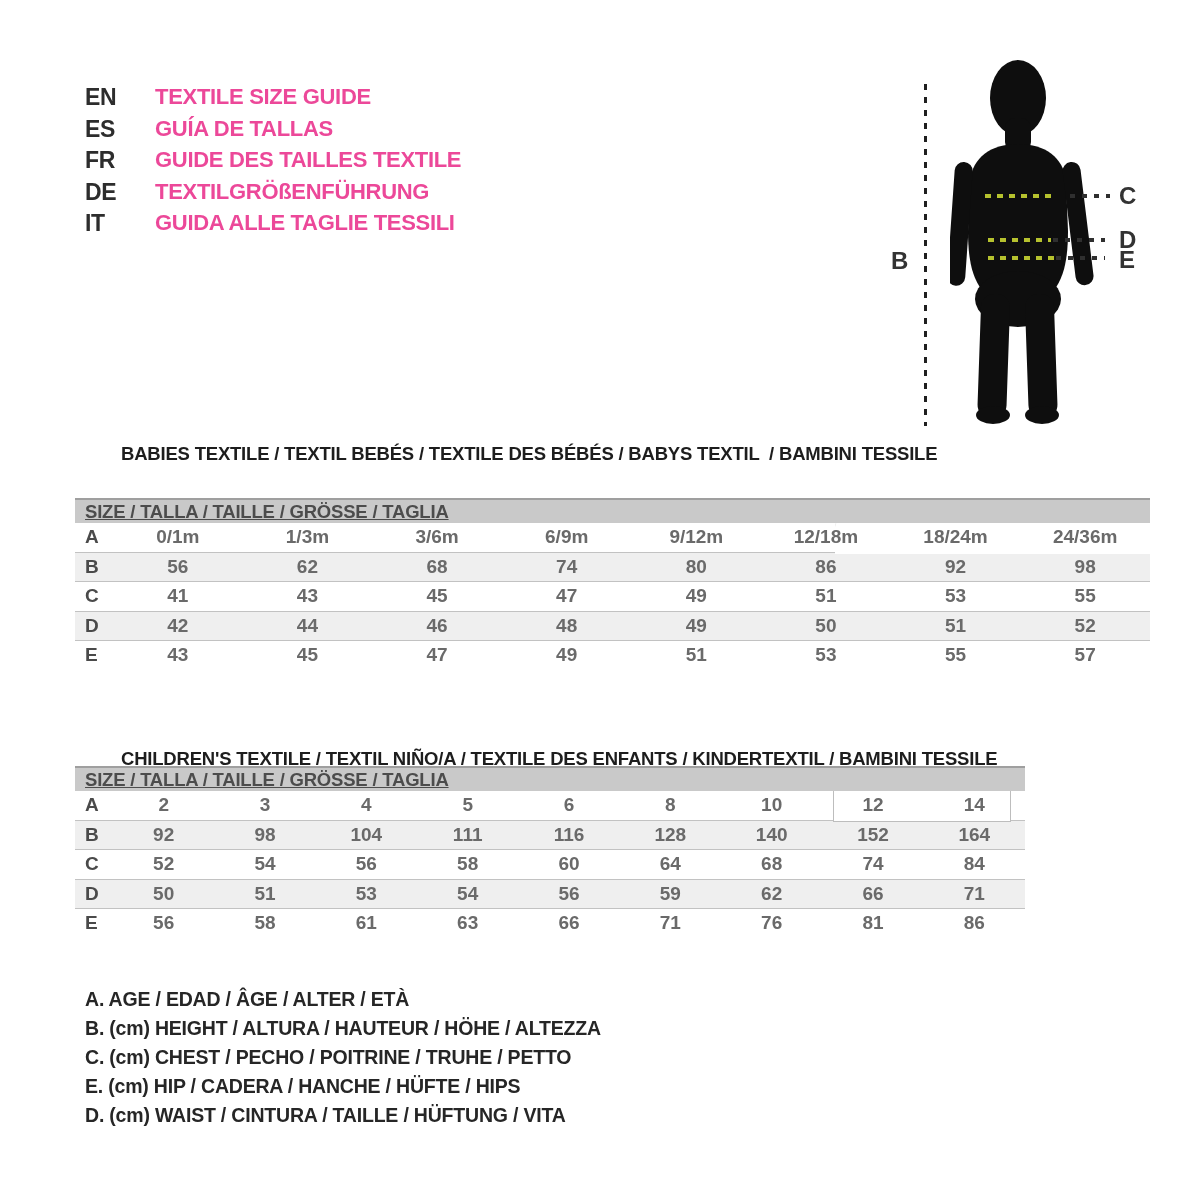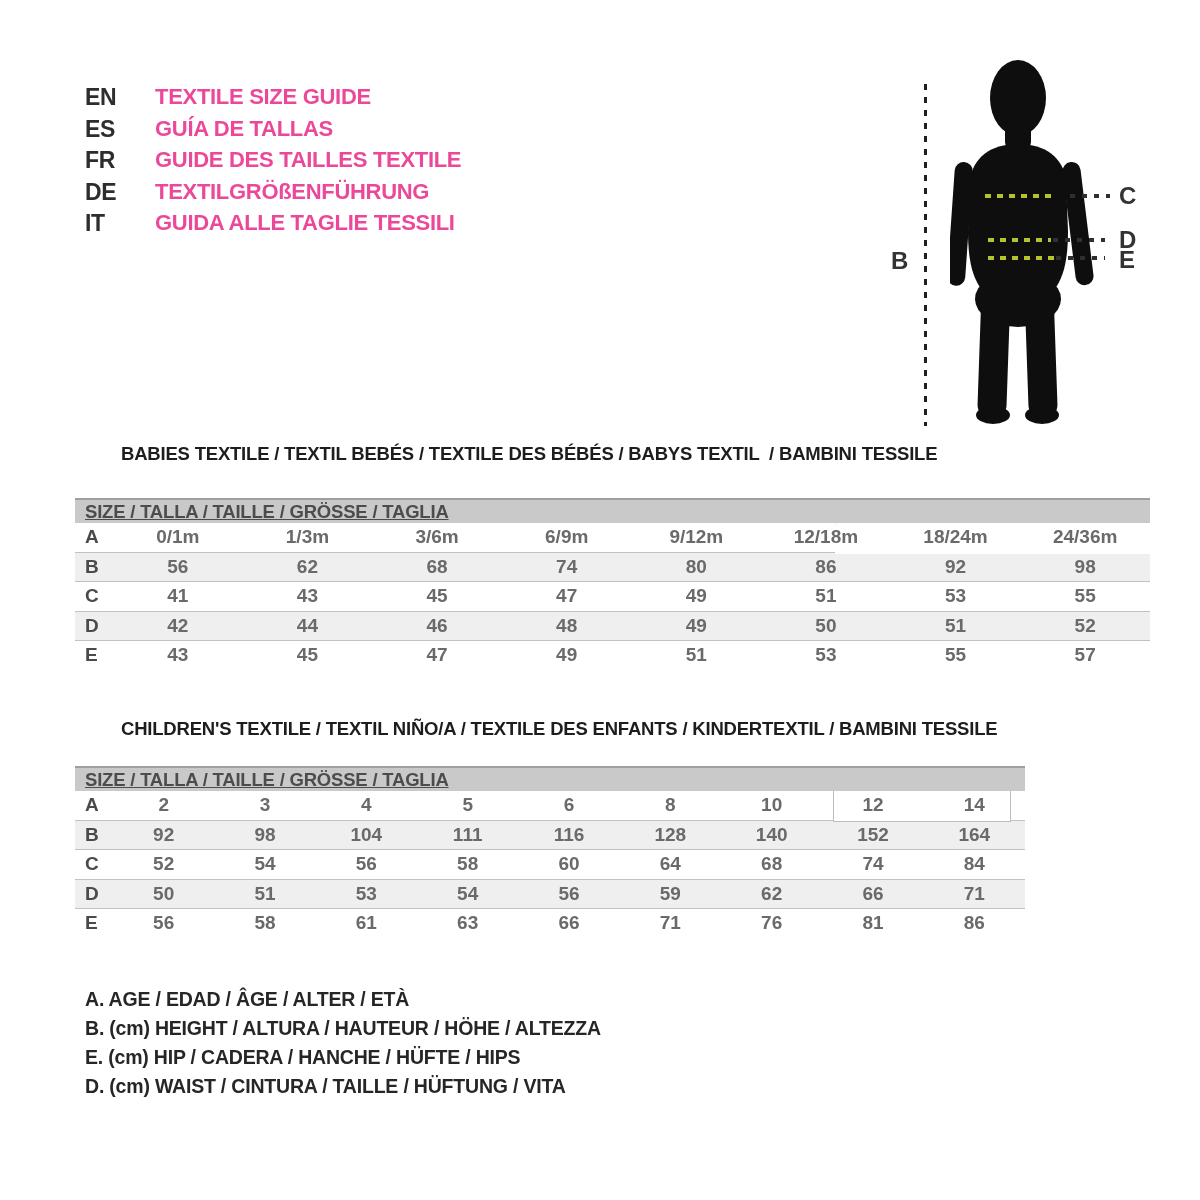--- a/index.html
+++ b/index.html
@@ -157,21 +157,21 @@
           <div class="cell">49</div>
           <div class="cell">51</div>
           <div class="cell">53</div>
           <div class="cell">55</div>
           <div class="cell">57</div>
         </div>
       </div>
     <div class="hl-box babies-hl"></div>
   </div>
 
-  <div class="section-title" style="top:718px;">CHILDREN'S TEXTILE / TEXTIL NIÑO/A / TEXTILE DES ENFANTS / KINDERTEXTIL / BAMBINI TESSILE</div>
+  <div class="section-title" style="top:748px;">CHILDREN'S TEXTILE / TEXTIL NIÑO/A / TEXTILE DES ENFANTS / KINDERTEXTIL / BAMBINI TESSILE</div>
 
   <div class="table-wrap children" style="top:766px;width:950px;">
     <div class="band">SIZE / TALLA / TAILLE / GRÖSSE / TAGLIA</div>
     <div id="children-rows">
         <div class="trow">
           <div class="rlabel">A</div>
           <div class="cell">2</div>
           <div class="cell">3</div>
           <div class="cell">4</div>
           <div class="cell">5</div>
@@ -229,17 +229,18 @@
           <div class="cell">81</div>
           <div class="cell">86</div>
         </div>
       </div>
     <div class="hl-box children-hl"></div>
   </div>
 
   <div id="legend">
       <div class="legend-line">A. AGE / EDAD / ÂGE / ALTER / ETÀ</div>
       <div class="legend-line">B. (cm) HEIGHT / ALTURA / HAUTEUR / HÖHE / ALTEZZA</div>
+      <div class="legend-line">C. (cm) CHEST / PECHO / POITRINE / TRUHE / PETTO</div>
       <div class="legend-line">E. (cm) HIP / CADERA / HANCHE / HÜFTE / HIPS</div>
       <div class="legend-line">D. (cm) WAIST / CINTURA / TAILLE / HÜFTUNG / VITA</div>
     </div>
 
 </div>
 
 </body></html>

